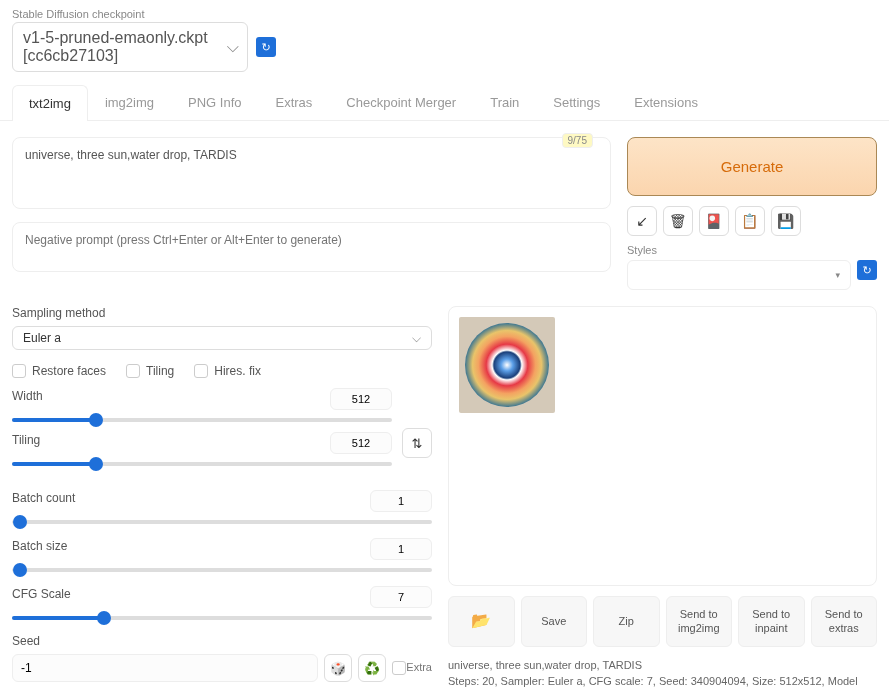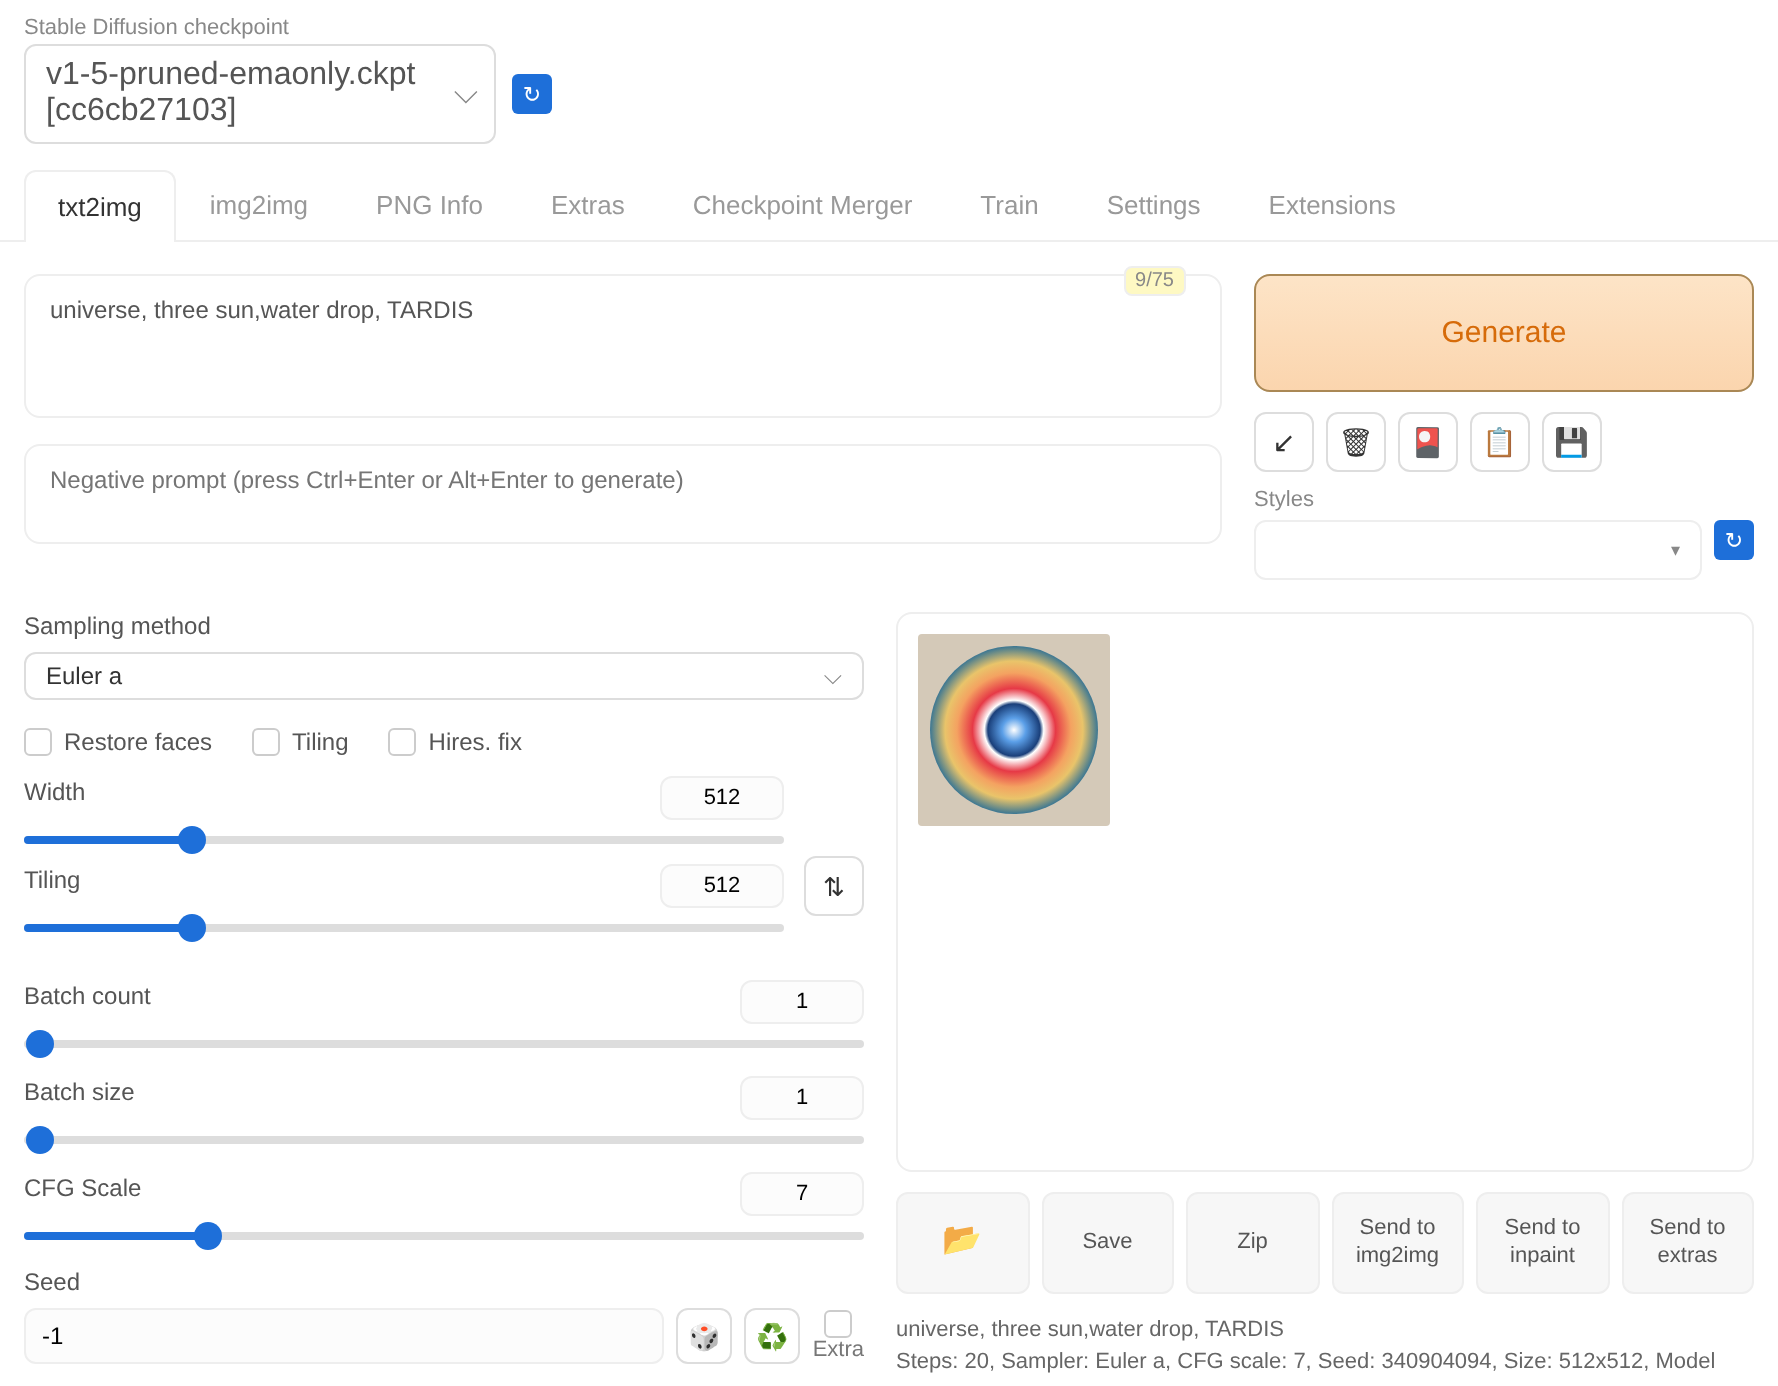--- a/index.html
+++ b/index.html
@@ -44,21 +44,21 @@
 .check { display: flex; align-items: center; gap: 6px; font-size: 12px; color: #555; }
 .checkbox { width: 14px; height: 14px; border: 1px solid #ccc; border-radius: 3px; }
 .wh-block { display: flex; gap: 10px; align-items: flex-end; }
 .wh-left { flex: 1; }
 .swap-btn { width: 30px; height: 30px; border: 1px solid #ddd; border-radius: 6px; display: flex; align-items: center; justify-content: center; cursor: pointer; margin-bottom: 18px; }
 .dim-row { margin-bottom: 10px; }
 .slider-head { display: flex; justify-content: space-between; align-items: center; margin-bottom: 2px; }
 .seed-row { display: flex; gap: 6px; align-items: center; }
 .seed-input { flex: 1; border: 1px solid #eee; border-radius: 6px; padding: 6px 8px; font-size: 12px; background: #fcfcfc; }
 .mini-btn { width: 28px; height: 28px; border: 1px solid #ddd; border-radius: 6px; display: flex; align-items: center; justify-content: center; cursor: pointer; font-size: 13px; }
-.extra-check { display: flex; align-items: center; gap: 0; font-size: 11px; color: #777; flex-direction: column; }
+.extra-check { display: flex; gap: 0; font-size: 11px; color: #777; }
 .output-panel { border: 1px solid #eee; border-radius: 8px; padding: 10px; min-height: 280px; }
 .output-img { width: 96px; height: 96px; background: #d4c9b8; border-radius: 2px; display: flex; align-items: center; justify-content: center; overflow: hidden; }
 .cosmic { width: 84px; height: 84px; border-radius: 50%; background: radial-gradient(circle at center, #fff 0%, #5b9fe8 10%, #1a3f7a 22%, #fff 25%, #e63946 35%, #f4a261 48%, #e9c46a 58%, #2a6f97 72%, #16324f 100%); }
 .action-row { display: flex; gap: 6px; margin-top: 10px; flex-wrap: nowrap; }
 .action-btn { flex: 1; border: 1px solid #eee; background: #f7f7f7; border-radius: 6px; padding: 10px 4px; font-size: 11px; text-align: center; cursor: pointer; color: #555; display: flex; flex-direction: column; align-items: center; justify-content: center; min-height: 44px; line-height: 1.3; }
 .action-btn.folder { font-size: 16px; }
 .meta-text { font-size: 11px; color: #666; line-height: 1.5; margin-top: 10px; }
 .section-gap { margin-top: 14px; }
 </style>
 </head>

